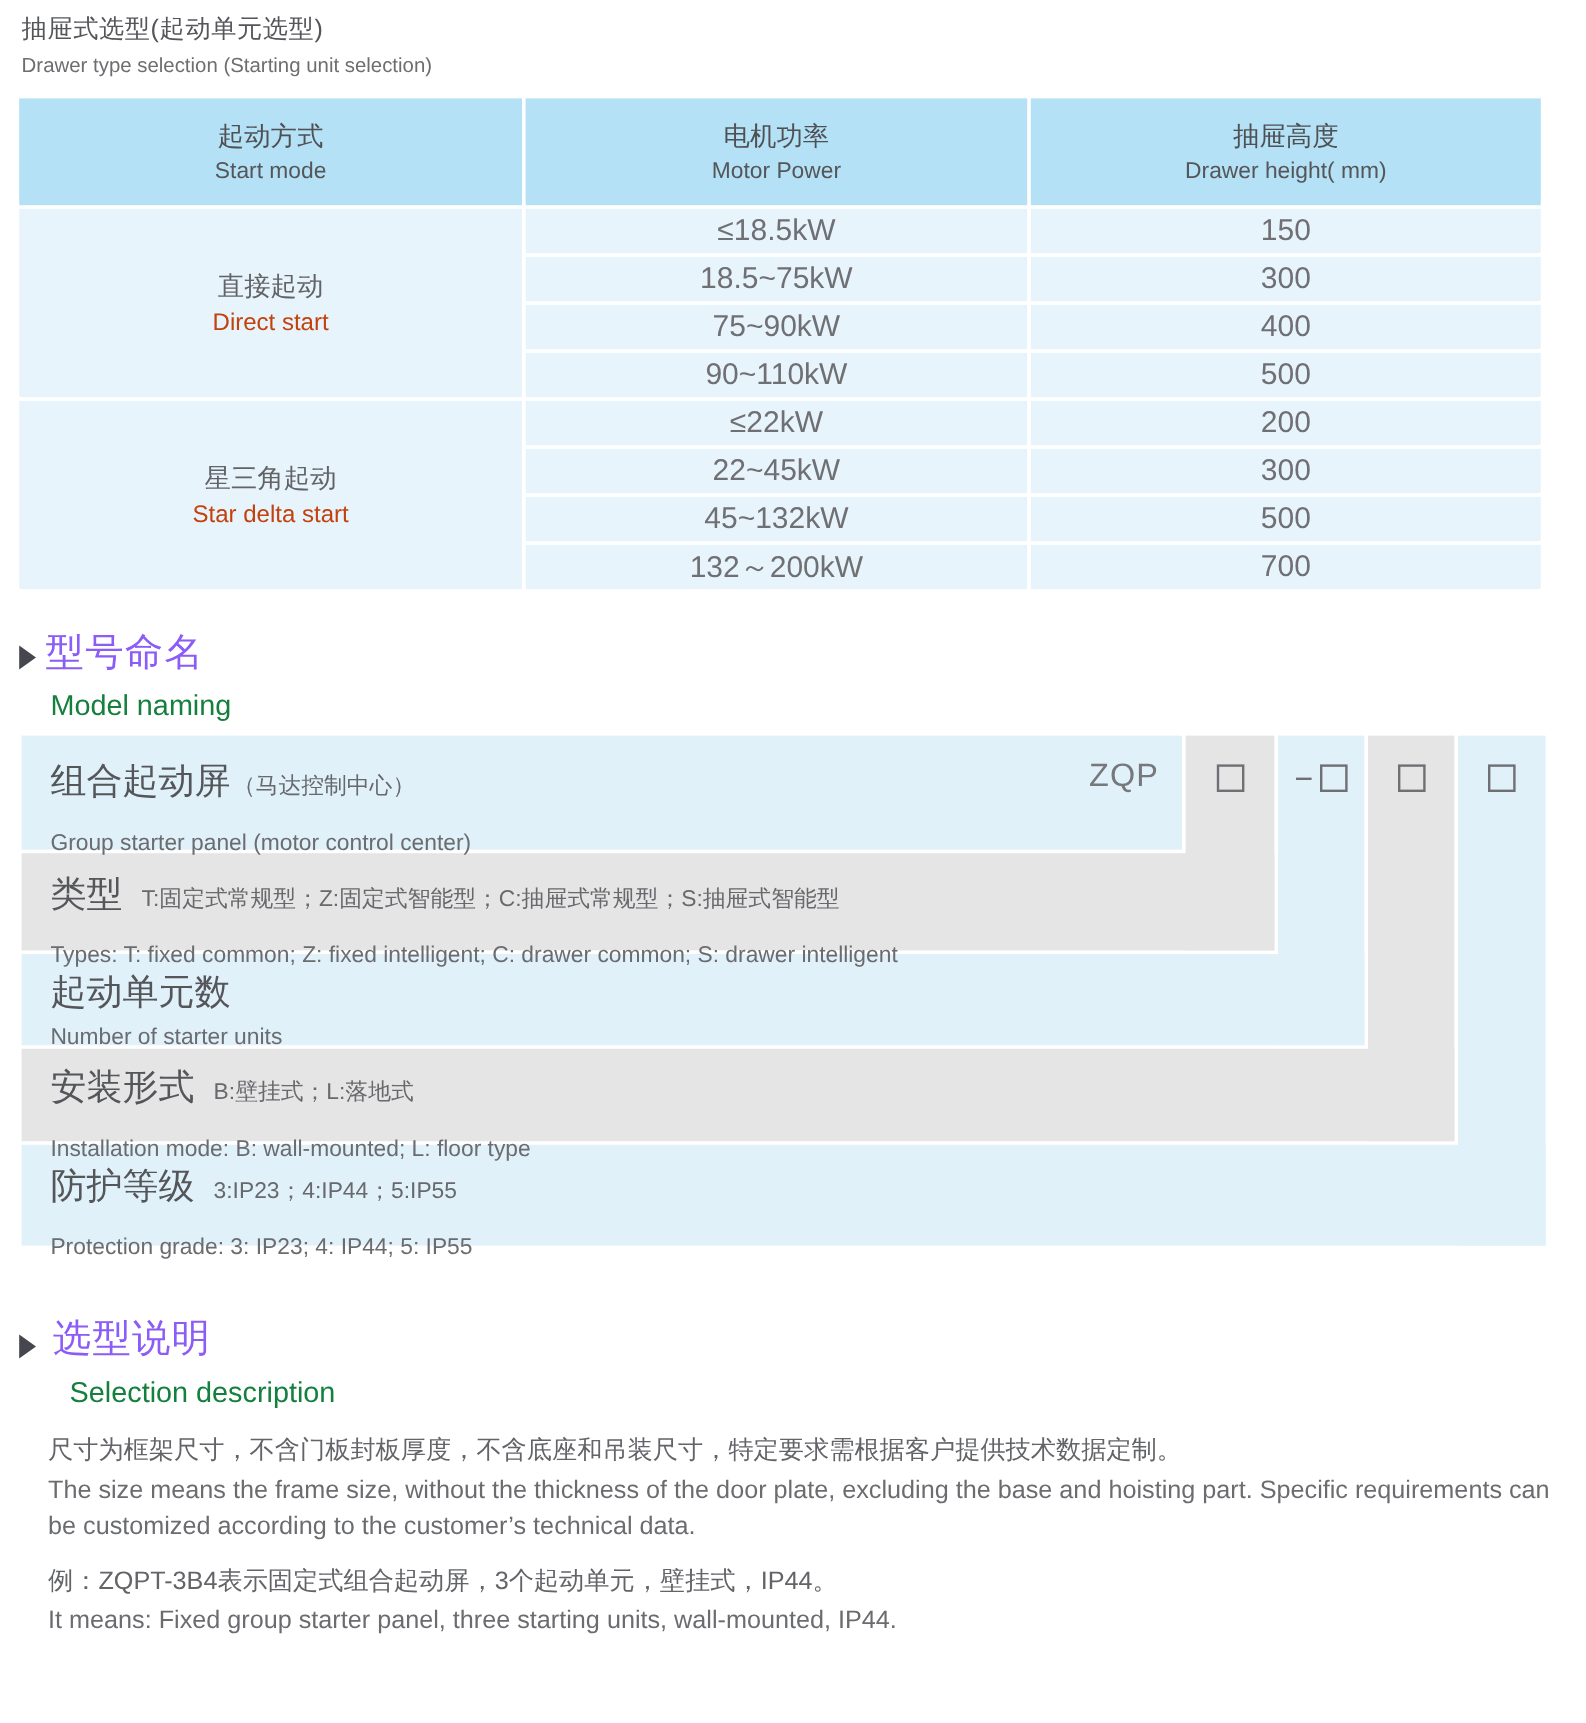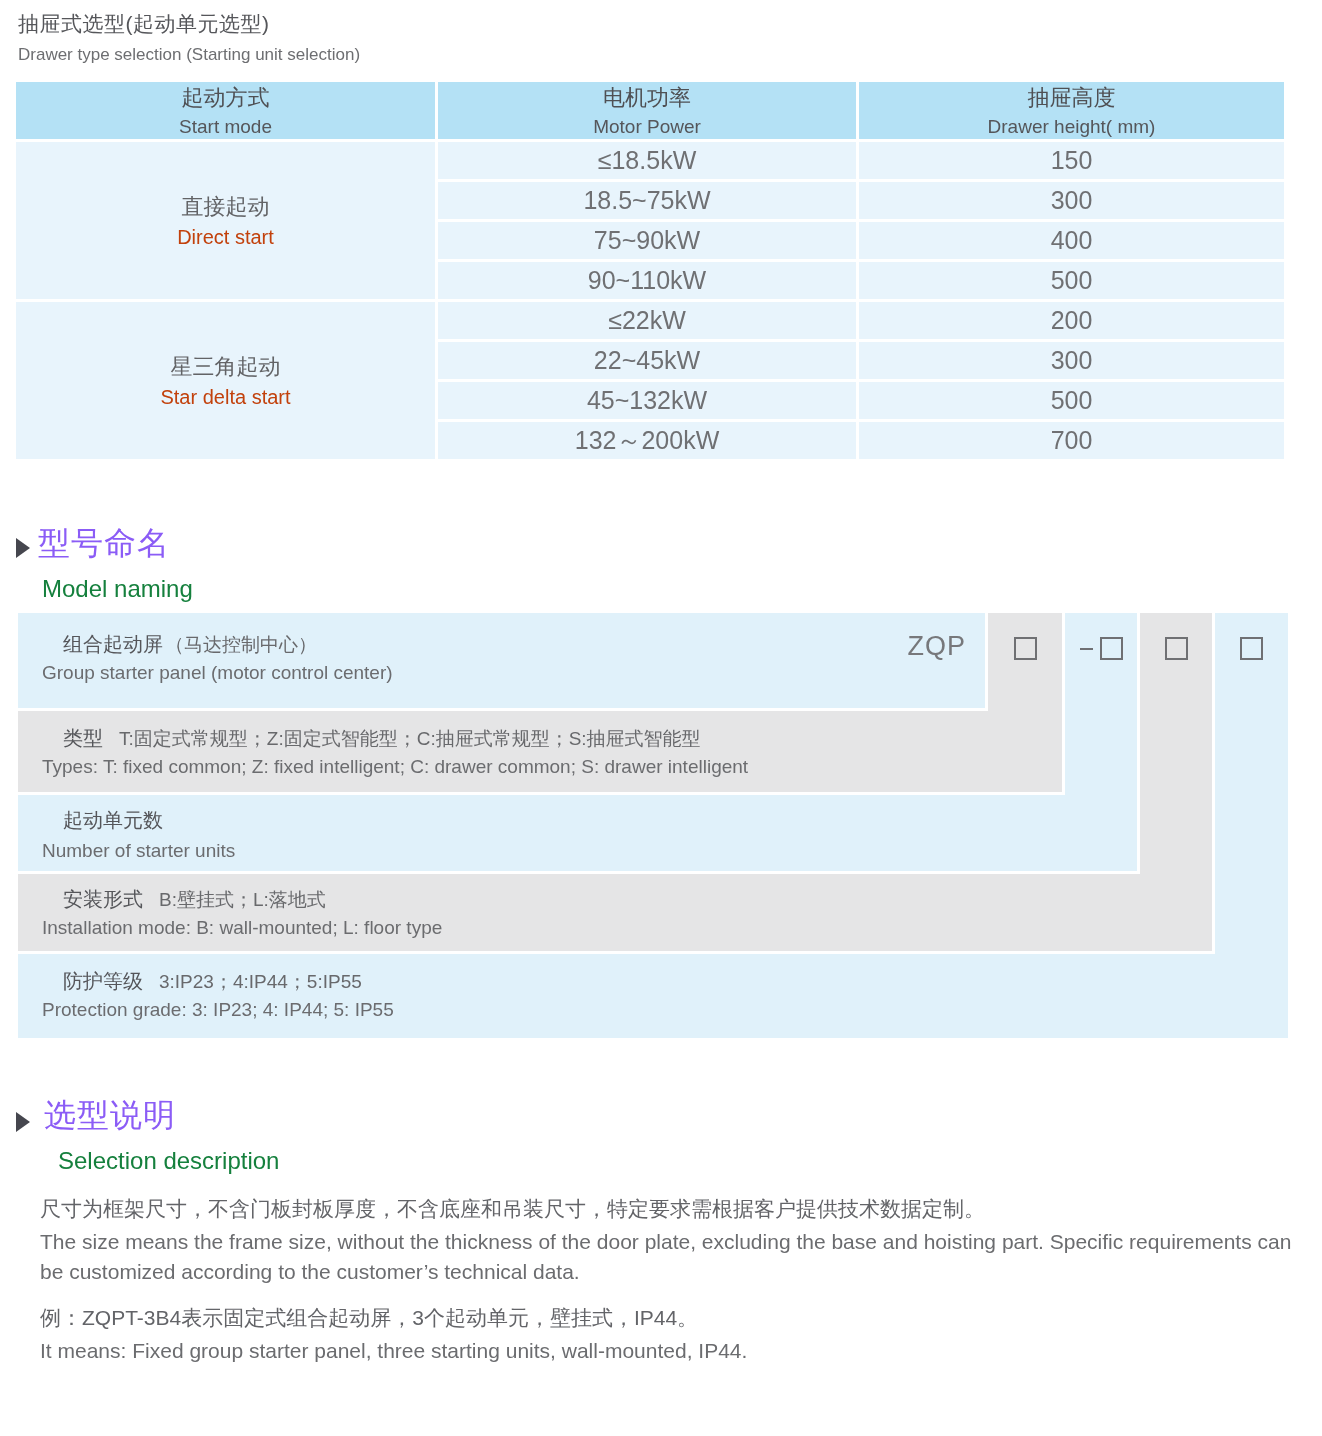--- a/index.html
+++ b/index.html
@@ -10,21 +10,21 @@
   
   .doc-title{position:absolute;left:18px;top:10px;}
   .doc-title .zh{font-size:21px;color:#55565a;letter-spacing:.5px;}
   .doc-title .en{font-size:17px;color:#6d6e71;margin-top:7px;}
 
   
   .sel-table-wrap{position:absolute;left:13px;top:79px;}
   table.sel{border-collapse:separate;border-spacing:3px;table-layout:fixed;width:1274px;}
   table.sel th{
     background:#b4e1f5;height:57px;text-align:center;vertical-align:middle;
-    font-weight:normal;padding:0;
+    font-weight:normal;padding:16px;
   }
   table.sel th .zh{font-size:22px;color:#4f5054;}
   table.sel th .en{font-size:19px;color:#55565a;margin-top:3px;}
   table.sel td{
     background:#e8f4fc;height:37px;text-align:center;vertical-align:middle;
     color:#6f7073;padding:0;
   }
   td.val{font-size:25px;color:#717274;}
   td.mode .zh{font-size:22px;color:#616failed266;}
   td.mode .zh{font-size:22px;color:#626366;}
@@ -48,23 +48,23 @@
   #head-desc .marker{top:18px;}
   #head-desc .zh{margin-left:28px;}
   #head-desc .en{margin-left:42px;margin-top:9px;}
 
   
   .ladder{position:absolute;left:18px;top:613px;width:1270px;height:425px;}
   .ladder .rect{position:absolute;}
   .blue{background:#e0f1fa;}
   .gray{background:#e5e5e6;}
   .band-text{position:absolute;left:24px;}
-  .band-text .line1 .label{font-size:20px;color:#55565a;margin-left:21px;}
+  .band-text .line1 .label{font-size:30px;color:#55565a;}
   .band-text .line1 .detail{font-size:19px;color:#68696c;margin-left:16px;}
-  .band-text .line2{font-size:19px;color:#6b6c6f;margin-top:4px;}
+  .band-text .line2{font-size:19px;color:#6b6c6f;margin-top:20px;}
   .code-prefix{
     position:absolute;left:886px;top:631px;width:80px;text-align:right;
     font-size:27px;color:#77787b;letter-spacing:1px;
   }
   .slot{position:absolute;top:637px;display:flex;align-items:center;justify-content:center;}
   .slot .box{width:19px;height:19px;border:2px solid #6f7073;background:transparent;}
   .slot .dash{width:13px;height:2px;background:#6f7073;margin-right:7px;}
 
   
   .desc{position:absolute;left:40px;top:1194px;width:1252px;}

